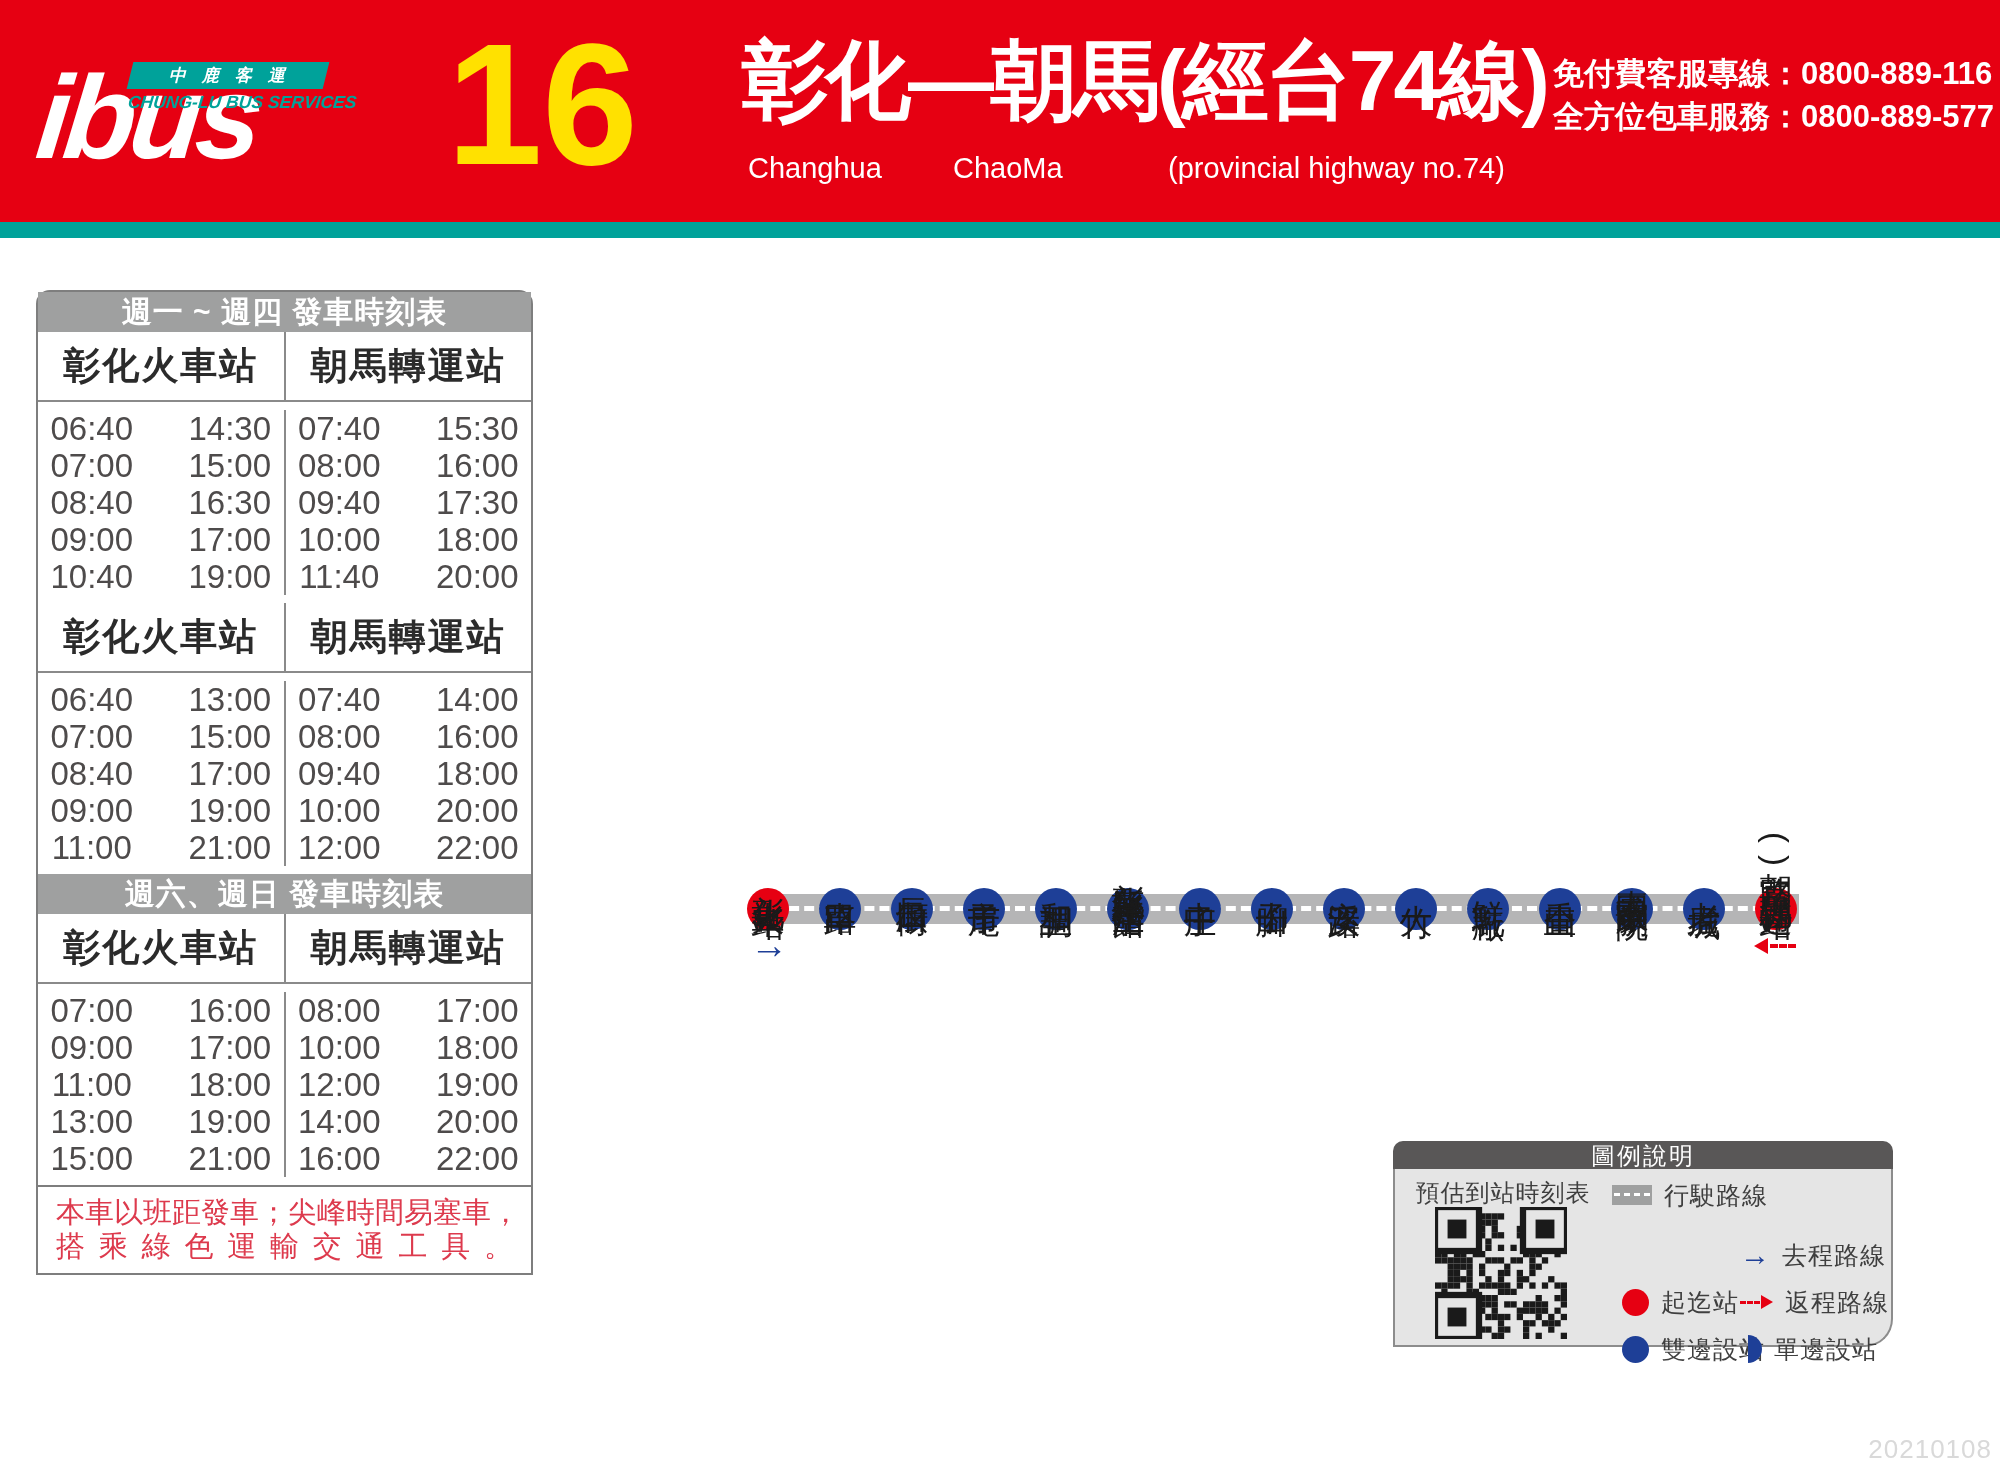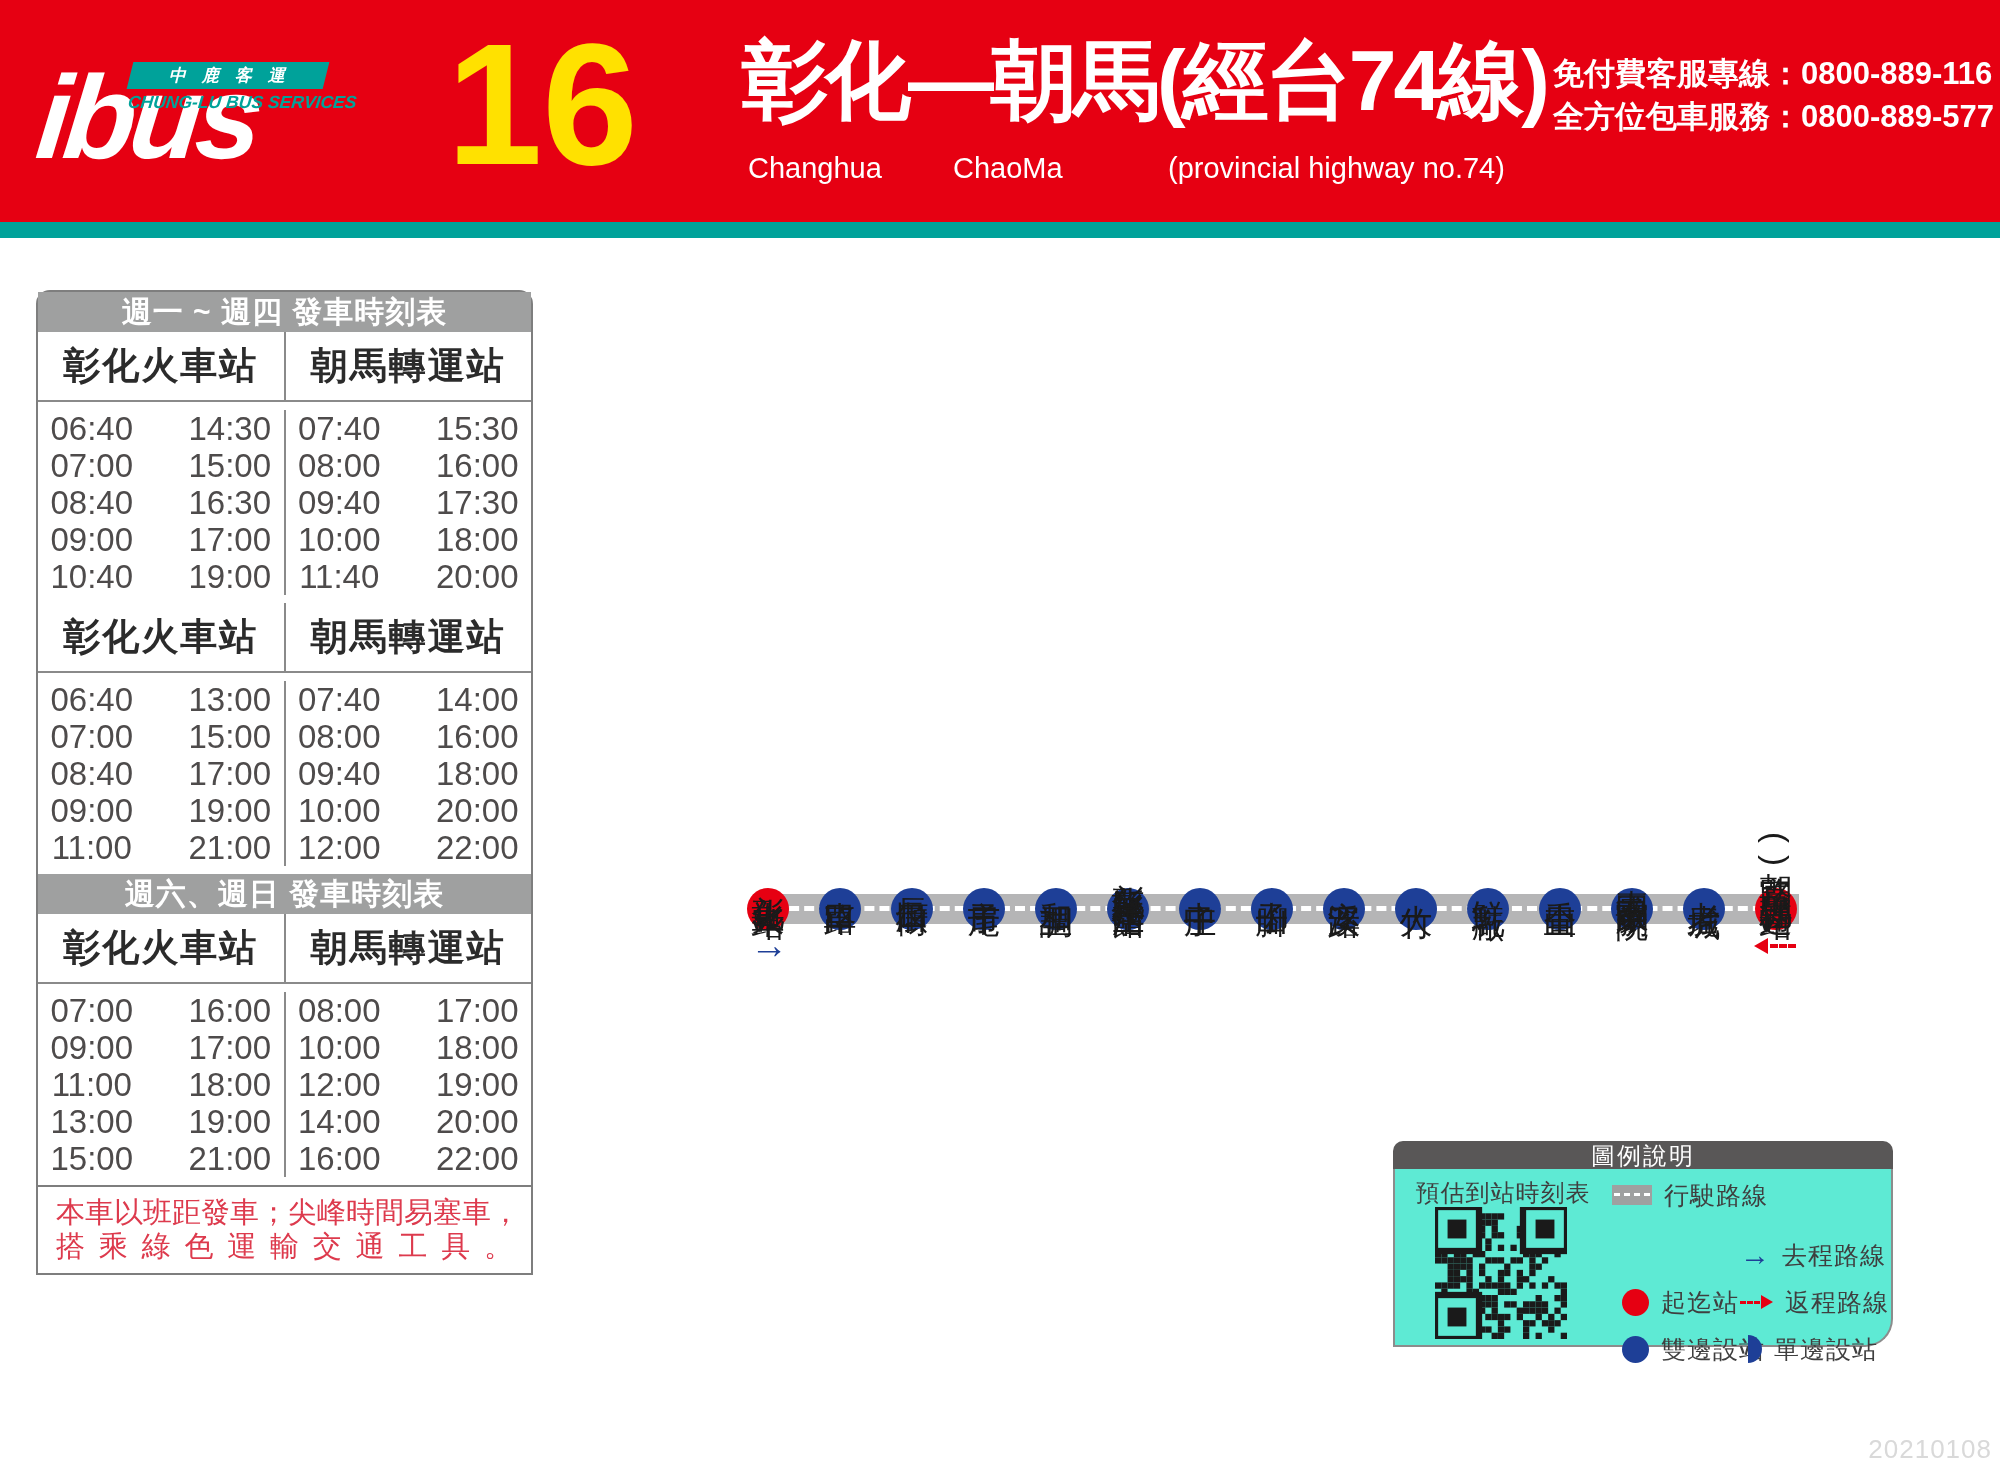--- a/index.html
+++ b/index.html
@@ -61,21 +61,21 @@
   .outbound-arrow{position:absolute;left:750px;top:924px;color:#1e3f97;font-size:38px;font-weight:bold;}
   .return-arrow{position:absolute;left:1754px;top:938px;display:flex;align-items:center;}
   .return-arrow .head{width:0;height:0;border-top:8px solid transparent;border-bottom:8px solid transparent;
       border-right:14px solid #e60012;}
   .return-arrow .dash{width:26px;border-top:4px dashed #e60012;margin-left:2px;}
 
   
   .legend{position:absolute;left:1393px;top:1141px;width:500px;}
   .legend-title{height:28px;background:#595757;border-radius:10px 10px 0 0;color:#fff;
       font-size:24px;line-height:29px;text-align:center;letter-spacing:2px;}
-  .legend-body{position:relative;height:178px;background:#5eead4;border:2px solid #8c8c8c;border-top:none;
+  .legend-body{position:relative;height:178px;background:#e5e5e5;border:2px solid #8c8c8c;border-top:none;
       border-radius:0 0 28px 0;box-sizing:border-box;}
   .qr-label{position:absolute;left:18px;top:8px;width:180px;text-align:center;
       font-size:24px;color:#3f3f3f;letter-spacing:1px;}
   .qr{position:absolute;left:40px;top:38px;width:132px;height:132px;}
   .leg-item{position:absolute;display:flex;align-items:center;gap:12px;height:30px;}
   .leg-label{font-size:25px;color:#3f3f3f;letter-spacing:1px;white-space:nowrap;}
   .sw-road{width:40px;height:20px;background:#9fa0a0;position:relative;}
   .sw-road::before{content:"";position:absolute;left:2px;right:2px;top:8px;border-top:3px dashed #fff;}
   .sw-arrow-out{color:#1e3f97;font-size:30px;font-weight:bold;line-height:30px;}
   .sw-dot-red{width:27px;height:27px;border-radius:50%;background:#e60012;}

